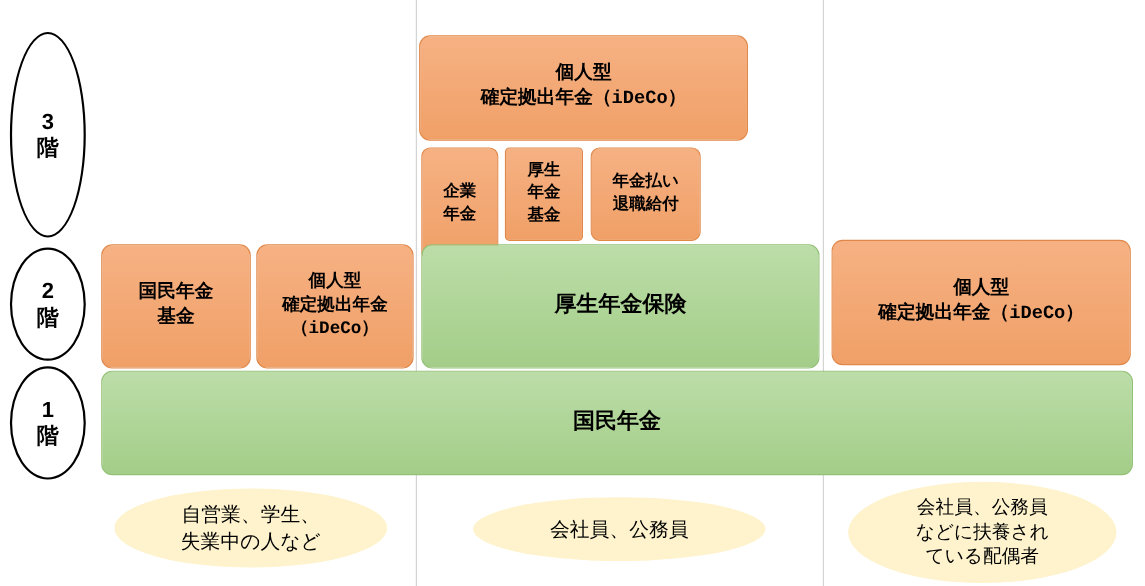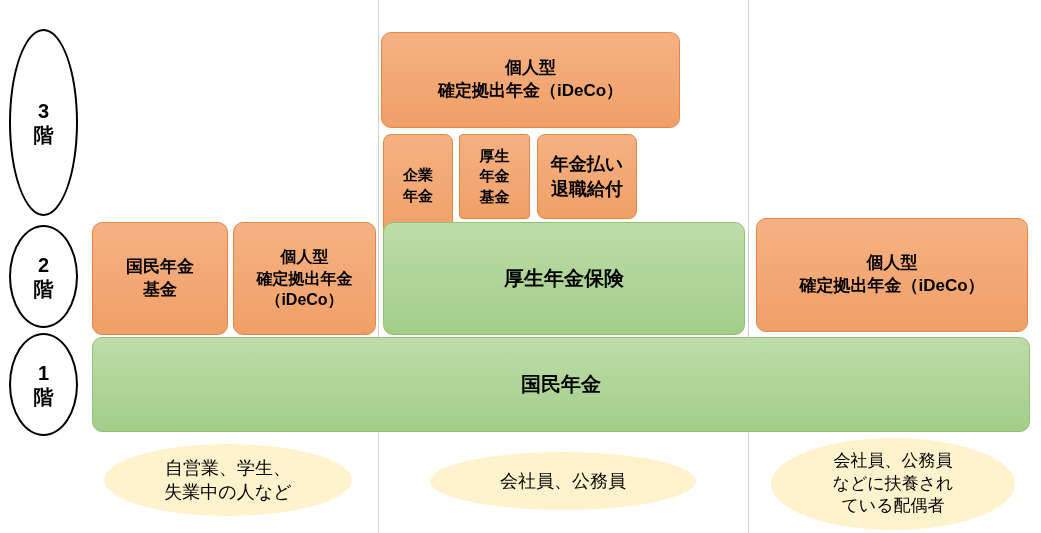--- a/index.html
+++ b/index.html
@@ -44,34 +44,35 @@
     position: absolute;
     display: flex;
     align-items: center;
     justify-content: center;
     text-align: center;
     font-weight: bold;
     white-space: pre-line;
     line-height: 1.35;
     border-radius: 10px;
     box-sizing: border-box;
+    font-family: Liberation Mono, monospace;
   }
   .orange {
     background: linear-gradient(#f6b183, #f0a067);
     border: 1px solid #e0884a;
   }
   .green {
     background: linear-gradient(#bcdda8, #a3cd88);
     border: 1px solid #94c178;
   }
 
   .ideco-top      { left: 381px; top: 32px;  width: 299px; height: 96px;  font-size: 17px; }
   .sub-corporate  { left: 383px; top: 134px; width: 70px;  height: 103px;  font-size: 15px; border-radius: 8px; }
   .sub-kosei      { left: 459px; top: 134px; width: 71px;  height: 85px;  font-size: 15px; border-radius: 4px; }
-  .sub-retire     { left: 537px; top: 134px; width: 100px; height: 85px;  font-size: 18px; border-radius: 8px; }
+  .sub-retire     { left: 537px; top: 134px; width: 100px; height: 85px;  font-size: 15px; border-radius: 8px; }
 
   .kokumin-kikin  { left: 92px;  top: 222px; width: 136px; height: 113px; font-size: 17px; }
   .ideco-left     { left: 233px; top: 222px; width: 143px; height: 113px; font-size: 16px; }
   .kosei-hoken    { left: 383px; top: 222px; width: 362px; height: 113px; font-size: 20px; }
   .ideco-right    { left: 756px; top: 218px; width: 272px; height: 114px; font-size: 17px; }
 
   .kokumin-nenkin { left: 92px;  top: 337px; width: 938px; height: 95px;  font-size: 20px; }
 
   .aud {
     position: absolute;

